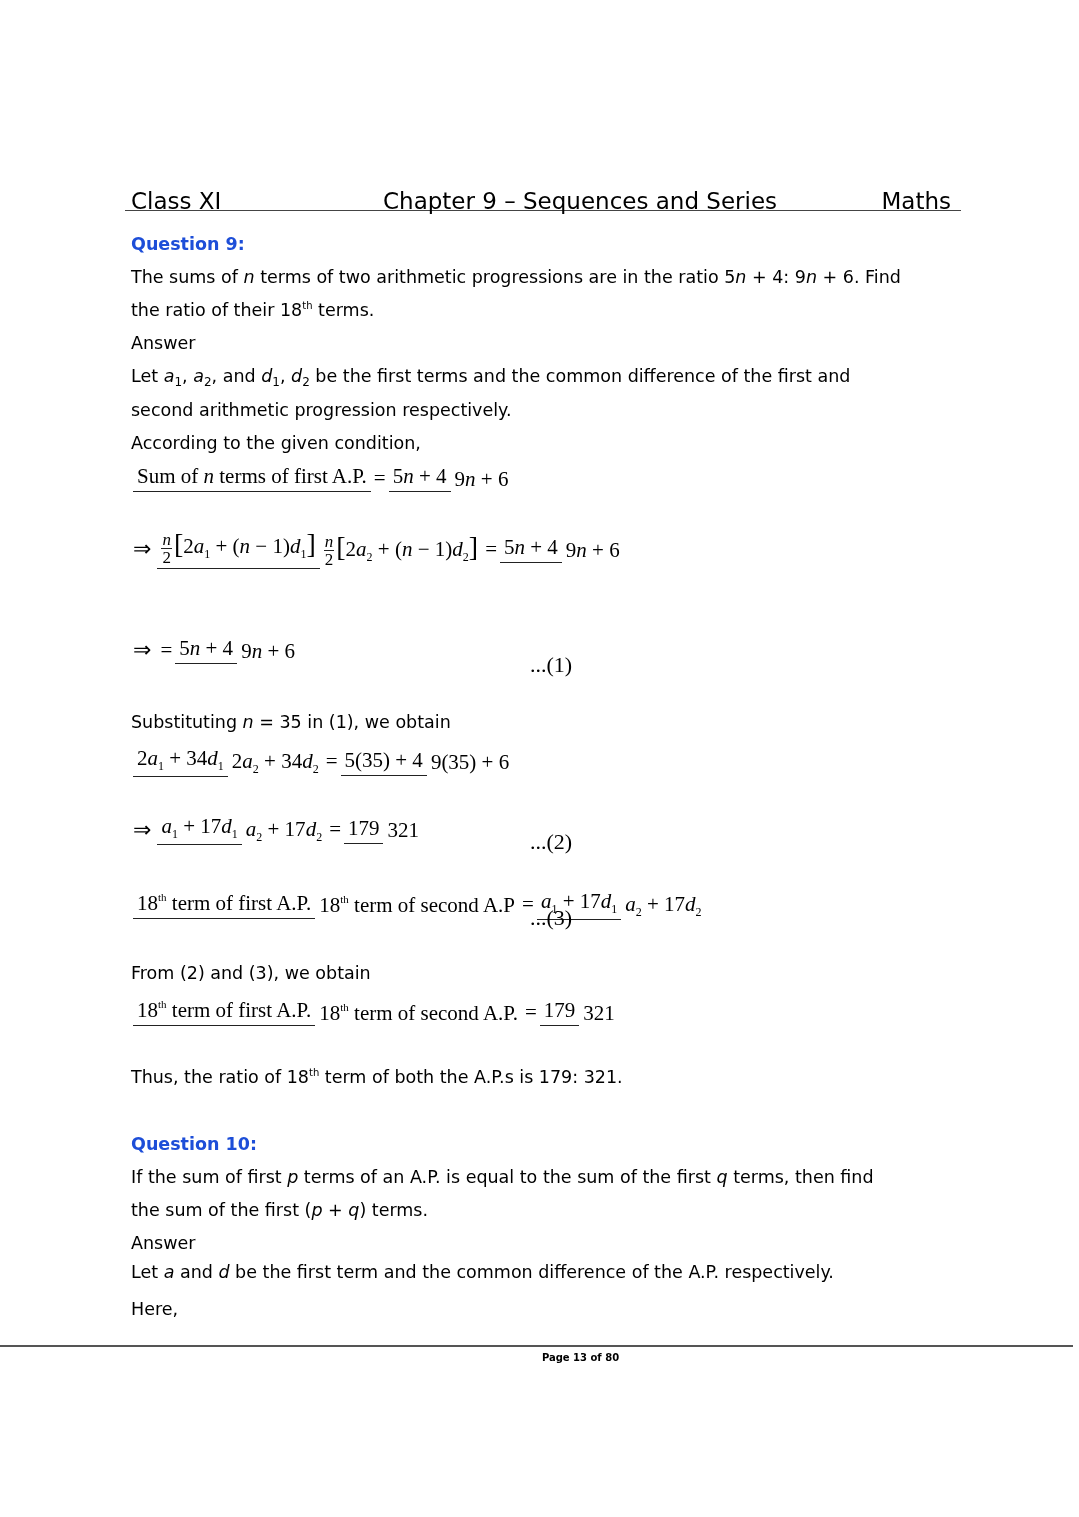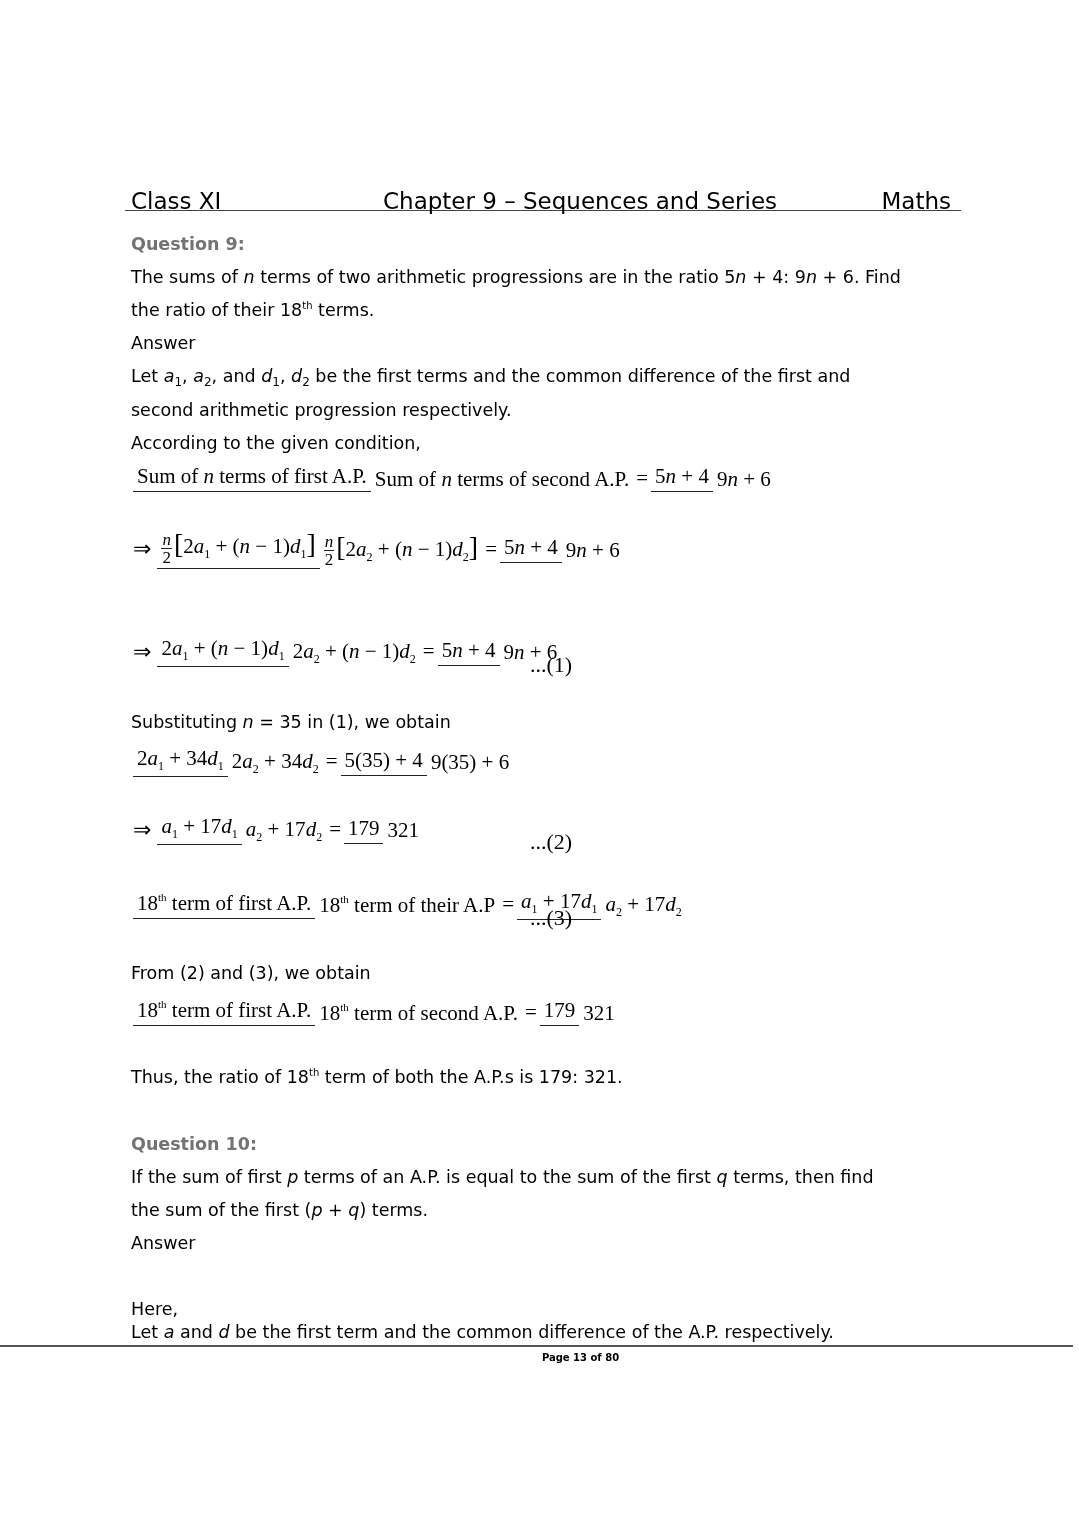--- a/index.html
+++ b/index.html
@@ -4,21 +4,21 @@
 <style>
   html, body { margin: 0; padding: 0; background: #ffffff; }
   body { width: 1079px; height: 1517px; position: relative; overflow: hidden; color: #000; }
 
   .header { position: absolute; left: 125px; top: 186px; width: 836px; height: 24px; border-bottom: 1.5px solid #444; font-family: "DejaVu Sans", sans-serif; font-size: 23px; }
   .header .left { position: absolute; left: 6px; top: 2px; }
   .header .center { position: absolute; left: 258px; top: 2px; }
   .header .right { position: absolute; right: 10px; top: 2px; }
 
   .line { position: absolute; left: 131px; font-family: "DejaVu Sans", sans-serif; font-size: 17.5px; white-space: nowrap; }
-  .qhead { color: #737373; font-weight: bold; }
+  .qhead { color: #1d4ed8; font-weight: bold; }
   i.v { font-style: italic; }
   sup { font-size: 10px; vertical-align: 7px; line-height: 0; }
   sub { font-size: 12px; vertical-align: -4px; line-height: 0; }
 
   
   .math { position: absolute; font-family: "Liberation Serif", serif; font-size: 21px; display: flex; align-items: center; white-space: nowrap; }
   .frac { display: inline-flex; flex-direction: row; align-items: center; vertical-align: middle; }
   .frac > .num { padding: 0 4px 2px 4px; border-bottom: 1px solid #222; text-align: center; }
   .frac > .den { padding: 2px 4px 0 4px; text-align: center; }
   .eq { margin: 0 3px; }
@@ -56,21 +56,20 @@
 
 <div class="line" style="top:366px;">
   <span>Let </span><i class="v">a</i><sub>1</sub><span>, </span><i class="v">a</i><sub>2</sub><span>, and </span><i class="v">d</i><sub>1</sub><span>, </span><i class="v">d</i><sub>2</sub><span> be the first terms and the common difference of the first and</span>
 </div>
 <div class="line" style="top:400px;">second arithmetic progression respectively.</div>
 <div class="line" style="top:433px;">According to the given condition,</div>
 
 <div class="math" style="left:133px; top:464px;">
   <span class="frac">
     <span class="num"><span>Sum of </span><span class="mi">n</span><span> terms of first A.P.</span></span>
-    <span class="den"><span>Sum of </span><span class="mi">n</span><span> terms of second A.P.</span></span>
   </span>
   <span class="eq">=</span>
   <span class="frac">
     <span class="num">5<span class="mi">n</span> + 4</span>
     <span class="den">9<span class="mi">n</span> + 6</span>
   </span>
 </div>
 
 <div class="math" style="left:133px; top:530px;">
   <span class="arrow">⇒</span>
@@ -86,24 +85,20 @@
   </span>
   <span class="eq">=</span>
   <span class="frac">
     <span class="num">5<span class="mi">n</span> + 4</span>
     <span class="den">9<span class="mi">n</span> + 6</span>
   </span>
 </div>
 
 <div class="math" style="left:133px; top:636px;">
   <span class="arrow">⇒</span>
-  <span class="frac">
-    <span class="num">2<span class="mi">a</span><span class="msub">1</span> + (<span class="mi">n</span> − 1)<span class="mi">d</span><span class="msub">1</span></span>
-    <span class="den">2<span class="mi">a</span><span class="msub">2</span> + (<span class="mi">n</span> − 1)<span class="mi">d</span><span class="msub">2</span></span>
-  </span>
   <span class="eq">=</span>
   <span class="frac">
     <span class="num">5<span class="mi">n</span> + 4</span>
     <span class="den">9<span class="mi">n</span> + 6</span>
   </span>
 </div>
 <div class="tag" style="left:530px; top:652px;">...(1)</div>
 
 <div class="line" style="top:712px;">
   <span>Substituting </span><i class="v">n</i><span> = 35 in (1), we obtain</span>
@@ -131,21 +126,21 @@
   <span class="frac">
     <span class="num">179</span>
     <span class="den">321</span>
   </span>
 </div>
 <div class="tag" style="left:530px; top:829px;">...(2)</div>
 
 <div class="math" style="left:133px; top:889px;">
   <span class="frac">
     <span class="num"><span>18</span><span class="msup">th</span><span> term of first A.P.</span></span>
-    <span class="den"><span>18</span><span class="msup">th</span><span> term of their A.P</span></span>
+    <span class="den"><span>18</span><span class="msup">th</span><span> term of second A.P</span></span>
   </span>
   <span class="eq">=</span>
   <span class="frac">
     <span class="num"><span class="mi">a</span><span class="msub">1</span> + 17<span class="mi">d</span><span class="msub">1</span></span>
     <span class="den"><span class="mi">a</span><span class="msub">2</span> + 17<span class="mi">d</span><span class="msub">2</span></span>
   </span>
 </div>
 <div class="tag" style="left:530px; top:905px;">...(3)</div>
 
 <div class="line" style="top:963px;text-align:center;">From (2) and (3), we obtain</div>
@@ -168,19 +163,19 @@
 
 <div class="line qhead" style="top:1134px;">Question 10:</div>
 
 <div class="line" style="top:1167px;">
   <span>If the sum of first </span><i class="v">p</i><span> terms of an A.P. is equal to the sum of the first </span><i class="v">q</i><span> terms, then find</span>
 </div>
 <div class="line" style="top:1200px;">
   <span>the sum of the first (</span><i class="v">p</i><span> + </span><i class="v">q</i><span>) terms.</span>
 </div>
 <div class="line" style="top:1233px;">Answer</div>
-<div class="line" style="top:1322px;">
+<div class="line" style="top:1262px;">
   <span>Let </span><i class="v">a</i><span> and </span><i class="v">d</i><span> be the first term and the common difference of the A.P. respectively.</span>
 </div>
 <div class="line" style="top:1299px;">Here,</div>
 
 <div class="footer-rule"></div>
 <div class="footer">Page 13 of 80</div>
 
 </body></html>

